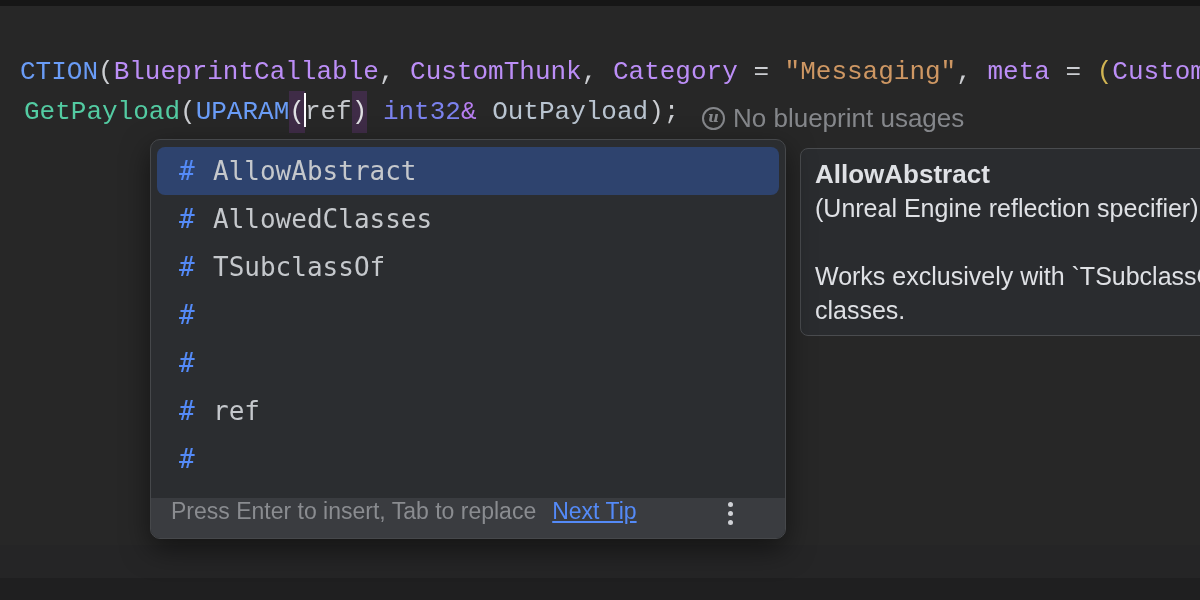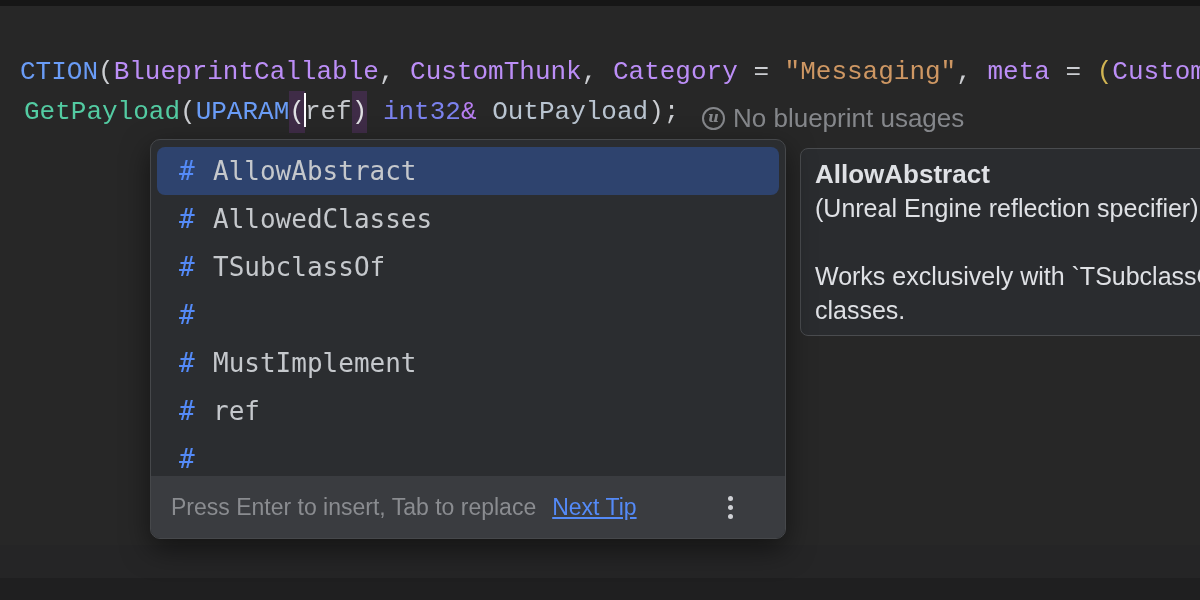--- a/index.html
+++ b/index.html
@@ -70,22 +70,22 @@
   .popup-list{flex:1;padding-top:7px;overflow:hidden;}
   .completion-item{
     height:48px;margin:0 6px;border-radius:8px;
     display:flex;align-items:center;padding-left:22px;gap:16px;
     font-family:"DejaVu Sans Mono", monospace;font-size:26px;color:var(--c-item-text);
     cursor:pointer;
   }
   .completion-item.selected{background:var(--c-selection);}
   .hash-icon{color:var(--c-accent);width:18px;flex:0 0 auto;}
   .popup-footer{
-    height:62px;flex:0 0 auto;background:var(--c-footer-bg);
-    display:flex;align-items:center;padding:0 48px 0 20px;
+    height:40px;flex:0 0 auto;background:var(--c-footer-bg);
+    display:flex;padding:0 48px 0 20px;
     font-size:23px;color:var(--c-footer-text);
   }
   .next-tip{color:var(--c-accent);margin-left:16px;cursor:pointer;text-decoration:underline;}
   .kebab-icon{
     margin-left:auto;display:flex;flex-direction:column;gap:4px;cursor:pointer;
     padding:4px;
   }
   .kebab-icon i{width:5px;height:5px;border-radius:50%;background:var(--c-kebab);display:block;}
 
   
@@ -128,21 +128,20 @@
         </div>
         <div class="completion-item">
           <span class="hash-icon">#</span>
           <span>TSubclassOf</span>
         </div>
         <div class="completion-item">
           <span class="hash-icon">#</span>
         </div>
         <div class="completion-item">
           <span class="hash-icon">#</span>
-          <span>MustImplement</span>
         </div>
         <div class="completion-item">
           <span class="hash-icon">#</span>
           <span>ref</span>
         </div>
         <div class="completion-item">
           <span class="hash-icon">#</span>
         </div>
       </div>
     <div class="popup-footer">

